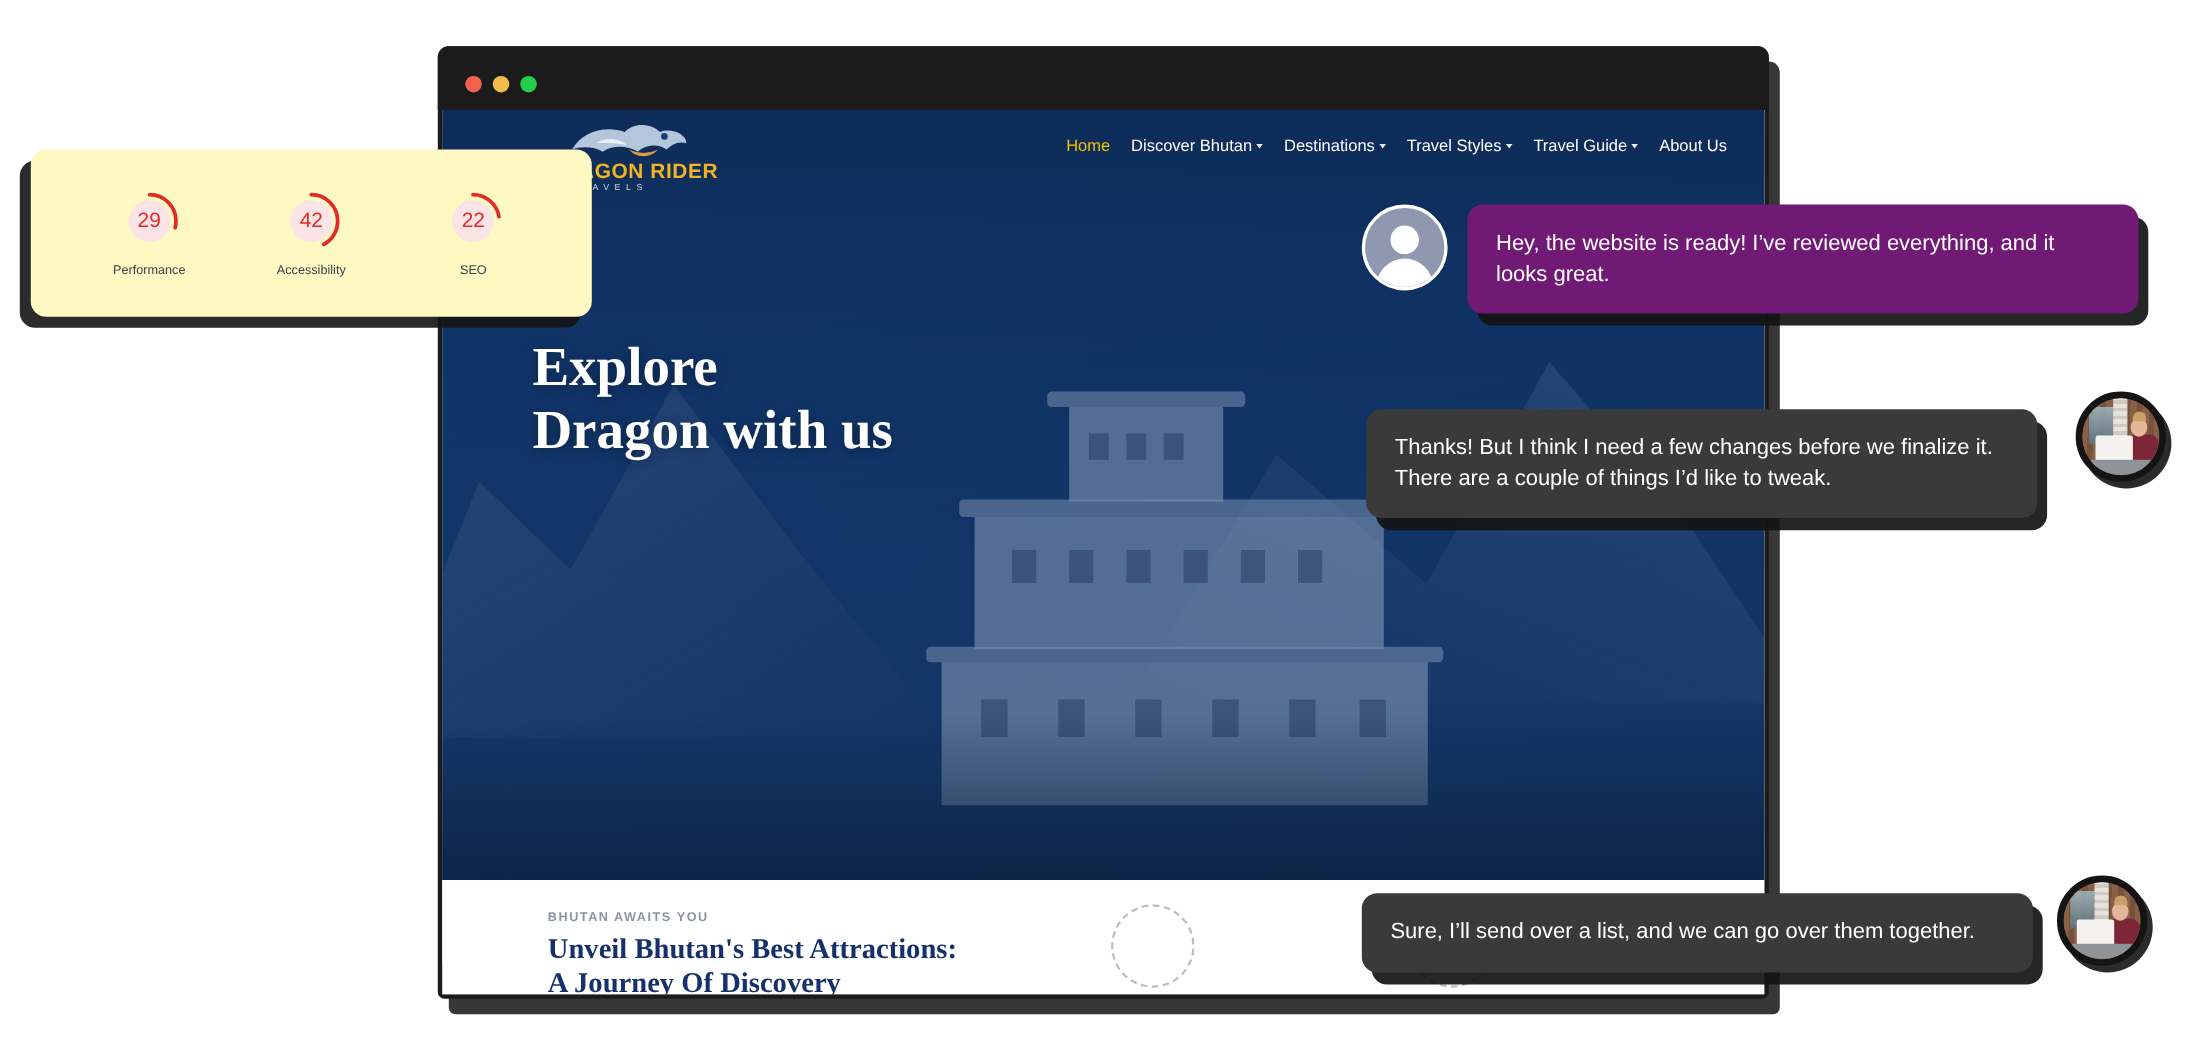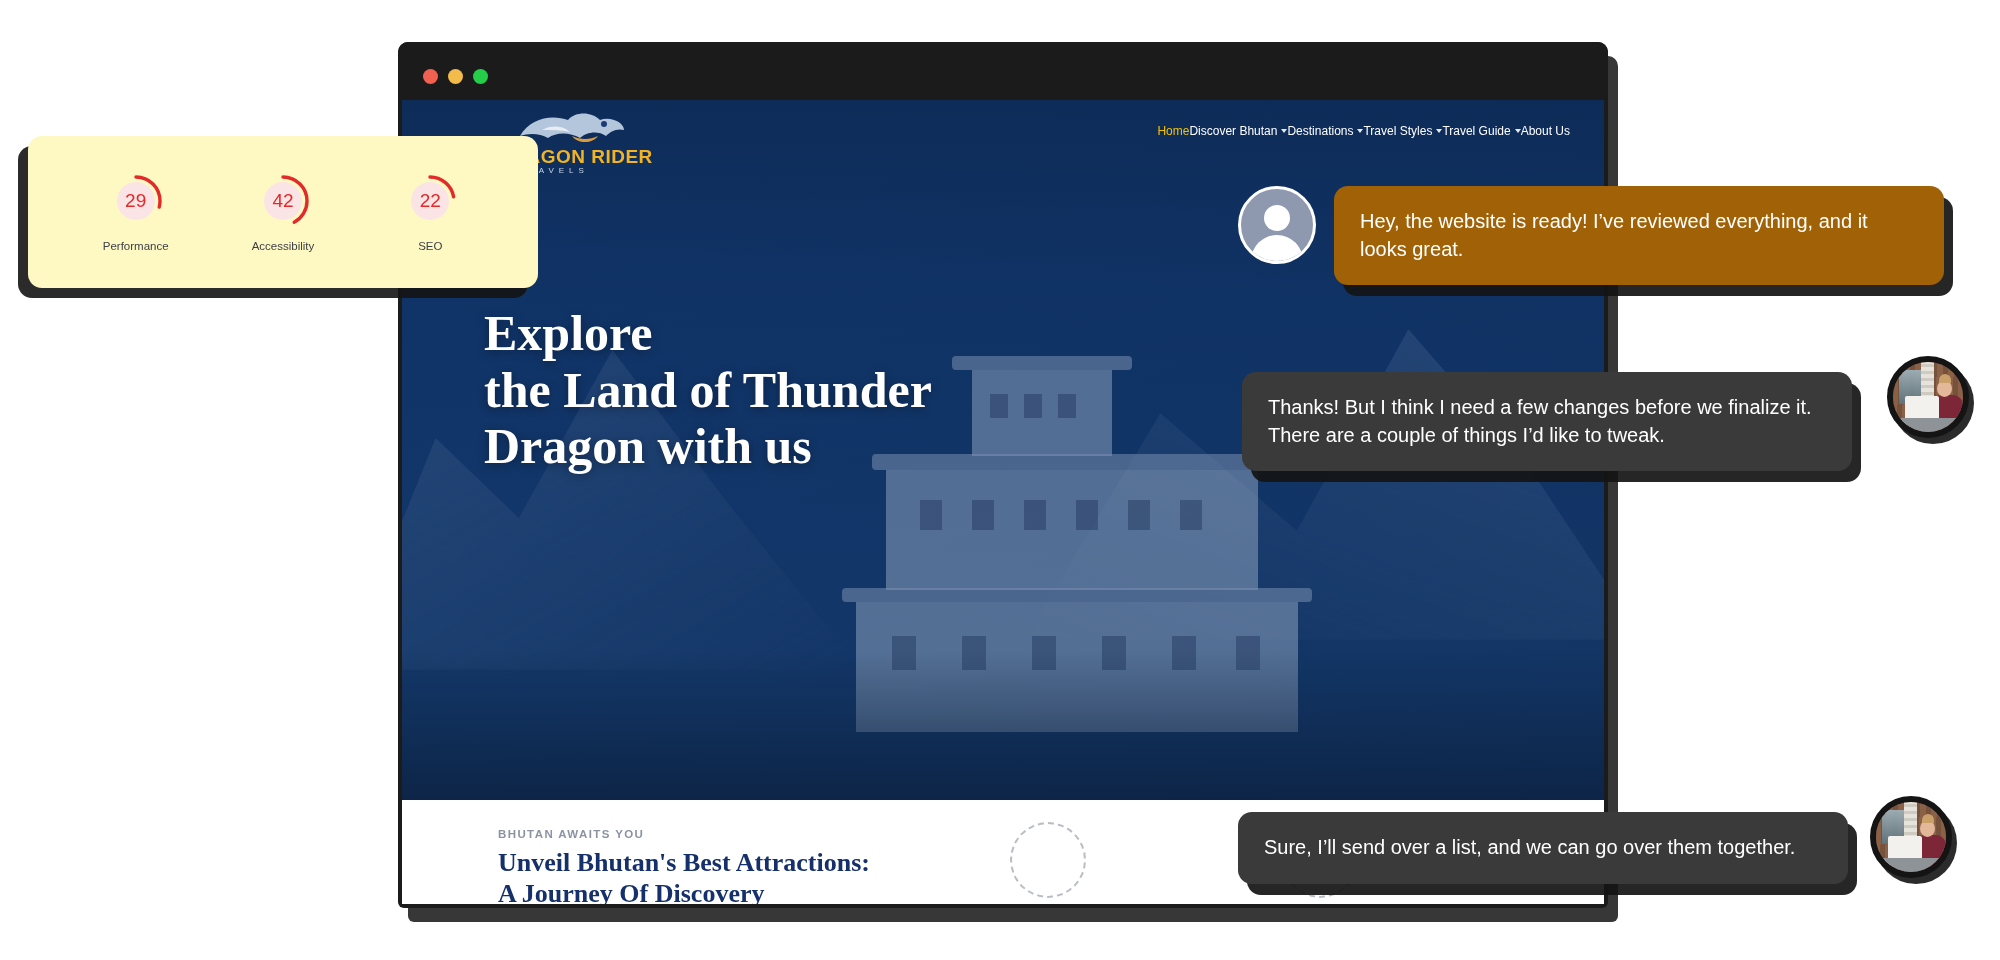--- a/index.html
+++ b/index.html
@@ -77,22 +77,22 @@
     position: absolute; left: 0; top: 42px; width: 172px;
     font-family: "Liberation Sans", sans-serif; font-weight: 700; font-size: 19px;
     letter-spacing: .5px; color: #f2b421; white-space: nowrap;
   }
   #logo-subword {
     position: absolute; left: 20px; top: 62px; width: 150px;
     font-size: 8px; letter-spacing: 5px; color: #c9d6e8; white-space: nowrap;
   }
   #nav-menu {
     position: absolute; right: 34px; top: 24px;
-    display: flex; 
-    font-size: 12px; color: #ffffff;
+    display: flex; gap: 19px;
+    font-size: 15px; color: #ffffff;
   }
   .nav-item { display: flex; align-items: center; gap: 4px; white-space: nowrap; cursor: pointer; }
   .nav-item.active { color: #f2c200; }
   .caret { display:inline-block; width: 0; height: 0;
     border-left: 3.5px solid transparent; border-right: 3.5px solid transparent;
     border-top: 4px solid currentColor; opacity: .9; }
 
   
   #hero-copy { position: absolute; left: 82px; top: 205px; z-index: 4; }
   #hero-title {
@@ -139,21 +139,21 @@
   .gauge-value {
     position: absolute; left:0; top:0; width:56px; height:56px;
     display:flex; align-items:center; justify-content:center;
     font-size: 19px; font-weight: 400;
   }
   .score-label { margin-top: 11px; font-size: 11.5px; color: #3b3f46; white-space: nowrap; }
 
   
   .chat-row { position: absolute; display: flex; align-items: flex-start; z-index: 30; }
   .bubble {
-    background: #a16207; color: #fff; border-radius: 14px;
+    background: #701a75; color: #fff; border-radius: 14px;
     padding: 22px 26px; font-size: 20px; line-height: 1.38;
     box-shadow: 9px 11px 0 rgba(20,20,20,0.92);
   }
   .bubble.light { background: #3a3a3a; }
 
   .avatar-placeholder {
     width: 78px; height: 78px; border-radius: 50%;
     background: #8e99af; border: 3px solid #ffffff;
     position: relative; overflow: hidden; flex: none;
   }
@@ -289,21 +289,20 @@
             </div>
             <div class="nav-item">
               <span>About Us</span>
             </div>
           </div>
         </div>
 
         <div id="hero-copy">
           <div id="hero-title">
             <div>Explore</div>
-            <div>the Land of Thunder</div>
             <div>Dragon with us</div>
           </div>
         </div>
       </div>
 
       <div id="site-lower">
         <div id="eyebrow">BHUTAN AWAITS YOU</div>
         <div id="section-title">
           <div>Unveil Bhutan's Best Attractions:</div>
           <div>A Journey Of Discovery</div>

